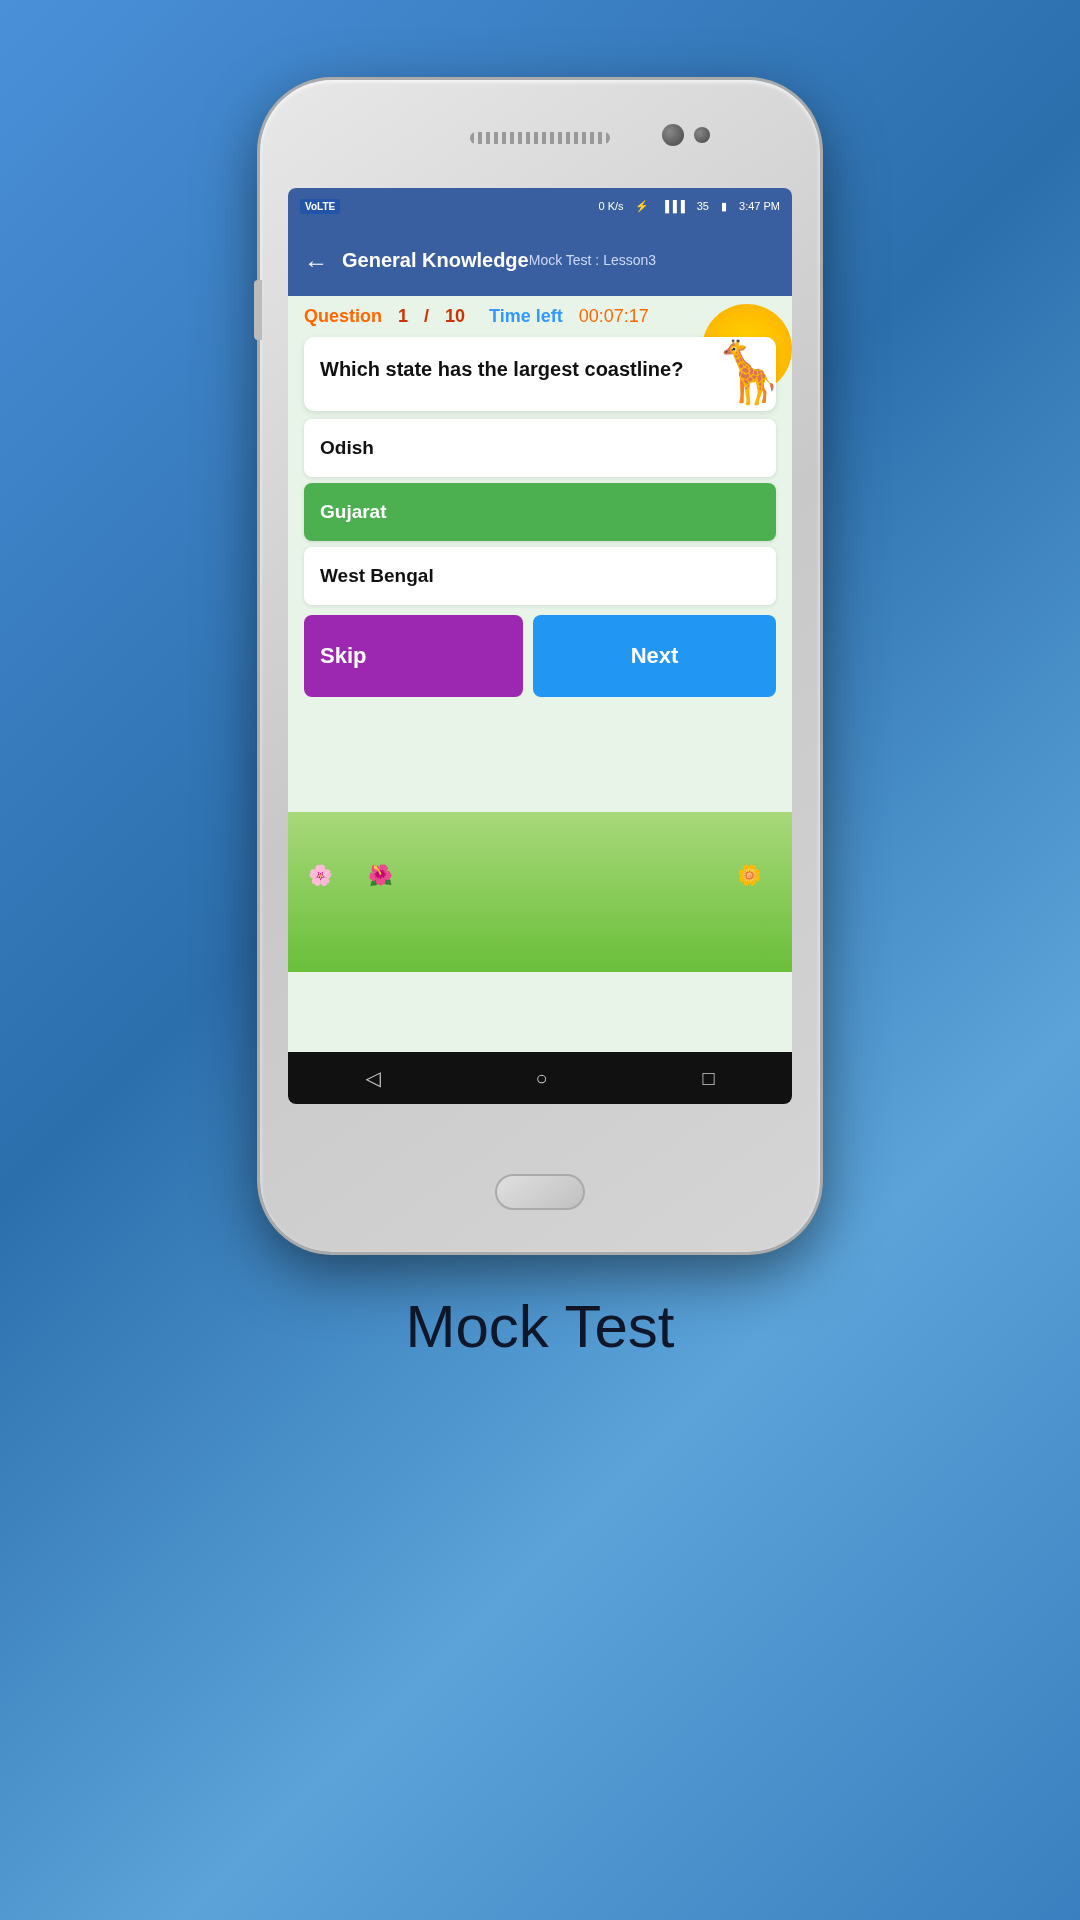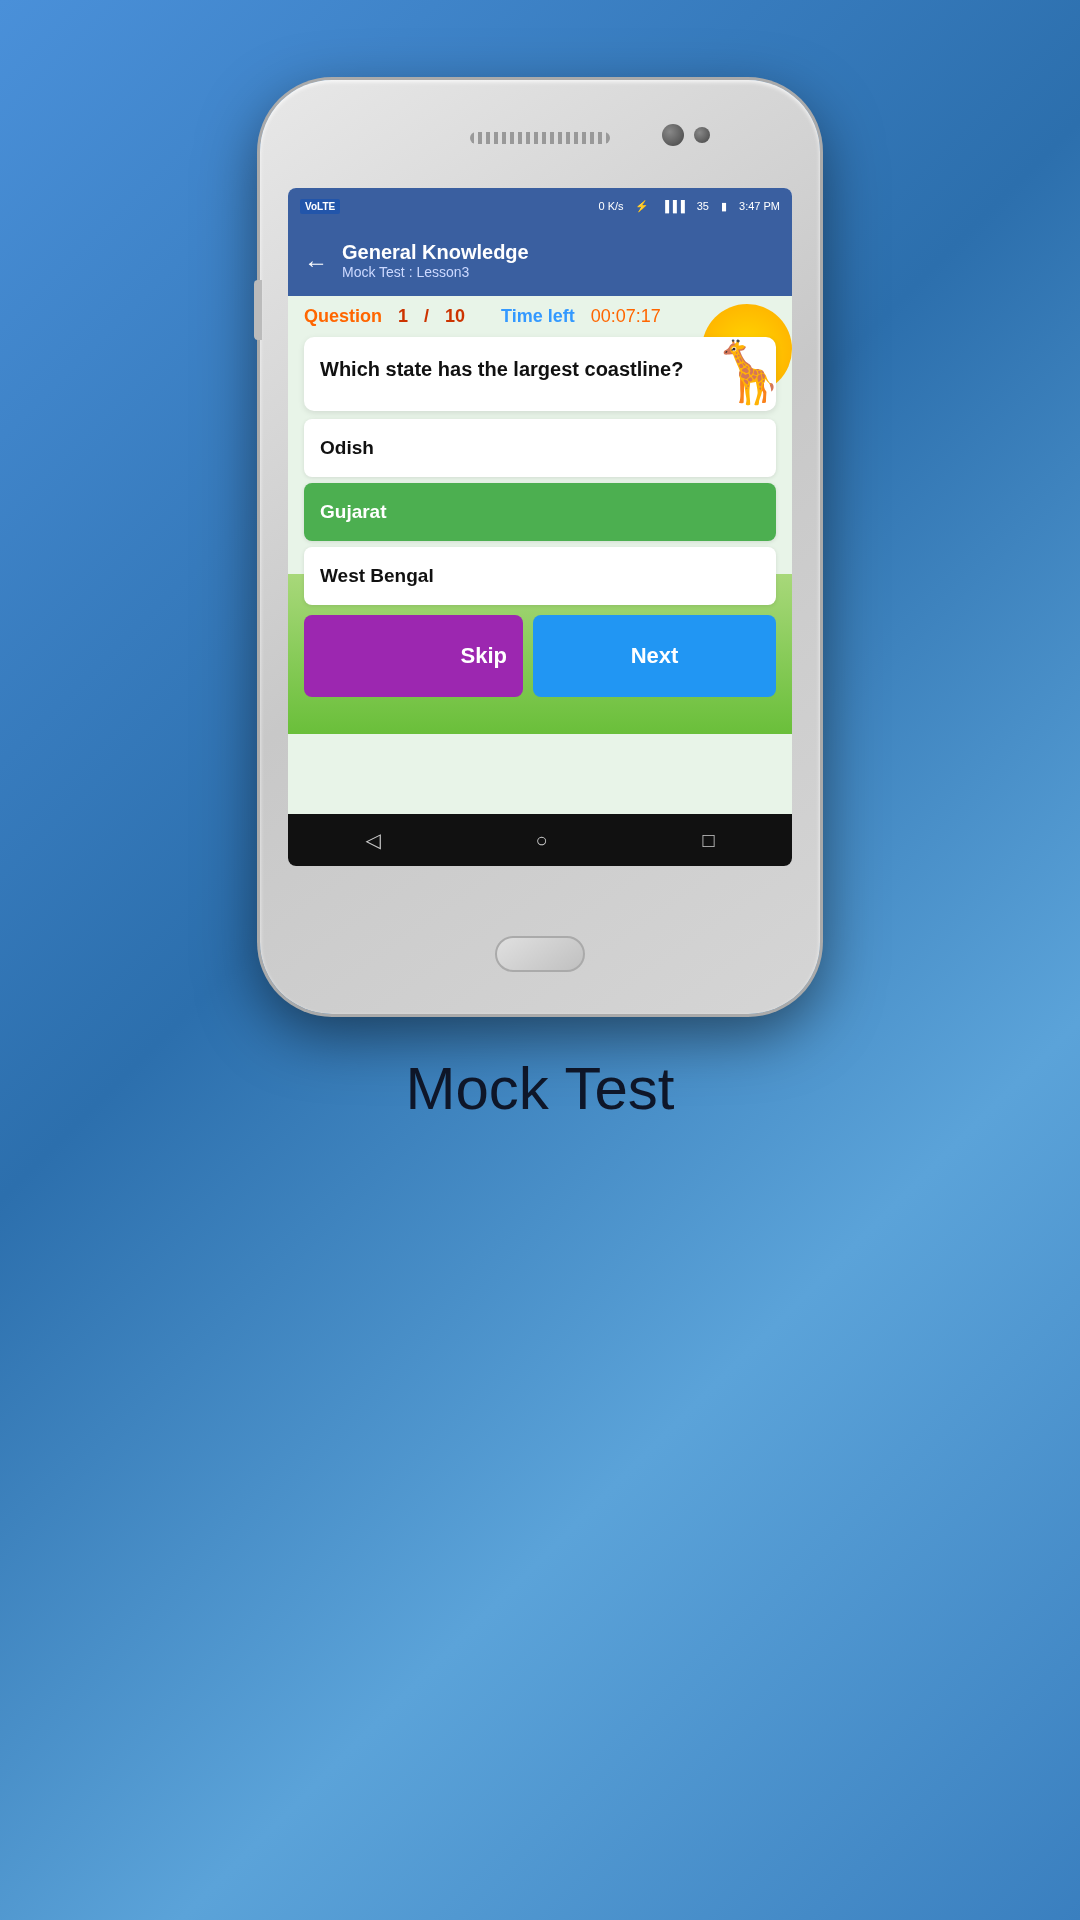--- a/index.html
+++ b/index.html
@@ -13,21 +13,21 @@
       align-items: center;
       justify-content: flex-start;
       font-family: 'Arial', sans-serif;
       overflow: hidden;
     }
 
     .phone-container {
       position: relative;
       margin-top: 80px;
       width: 560px;
-      height: 934px;
+      height: 1172px;
     }
 
     
     .phone-shell {
       position: absolute;
       top: 0; left: 0; right: 0; bottom: 0;
       background: linear-gradient(145deg, #e8e8e8, #c8c8c8, #d5d5d5);
       border-radius: 72px;
       box-shadow: 
         0 0 0 3px #aaa,
@@ -145,21 +145,22 @@
       flex-shrink: 0;
       gap: 14px;
     }
     .back-arrow {
       color: #fff;
       font-size: 24px;
       cursor: pointer;
     }
     .header-text {
       display: flex;
-      flex-direction: column;
+      flex-direction: row;
+      align-items: center;
     }
     .header-title {
       color: #fff;
       font-size: 20px;
       font-weight: bold;
     }
     .header-subtitle {
       color: #ccd9ff;
       font-size: 14px;
     }
@@ -222,21 +223,21 @@
     }
     .question-total {
       font-size: 18px;
       font-weight: bold;
       color: #cc3300;
     }
     .time-label {
       font-size: 18px;
       font-weight: bold;
       color: #3399ff;
-      margin-left: 20px;
+      margin-left: 8px;
     }
     .time-value {
       font-size: 18px;
       font-weight: normal;
       color: #ff6600;
     }
 
     
     .question-card {
       position: relative;
@@ -292,21 +293,21 @@
     .btn-skip {
       flex: 1;
       padding: 16px;
       background: #9c27b0;
       color: #fff;
       font-size: 22px;
       font-weight: bold;
       border: none;
       border-radius: 8px;
       cursor: pointer;
-      text-align: right;
+      text-align: left;
     }
     .btn-next {
       flex: 1;
       padding: 28px;
       background: #2196f3;
       color: #fff;
       font-size: 22px;
       font-weight: bold;
       border: none;
       border-radius: 8px;

